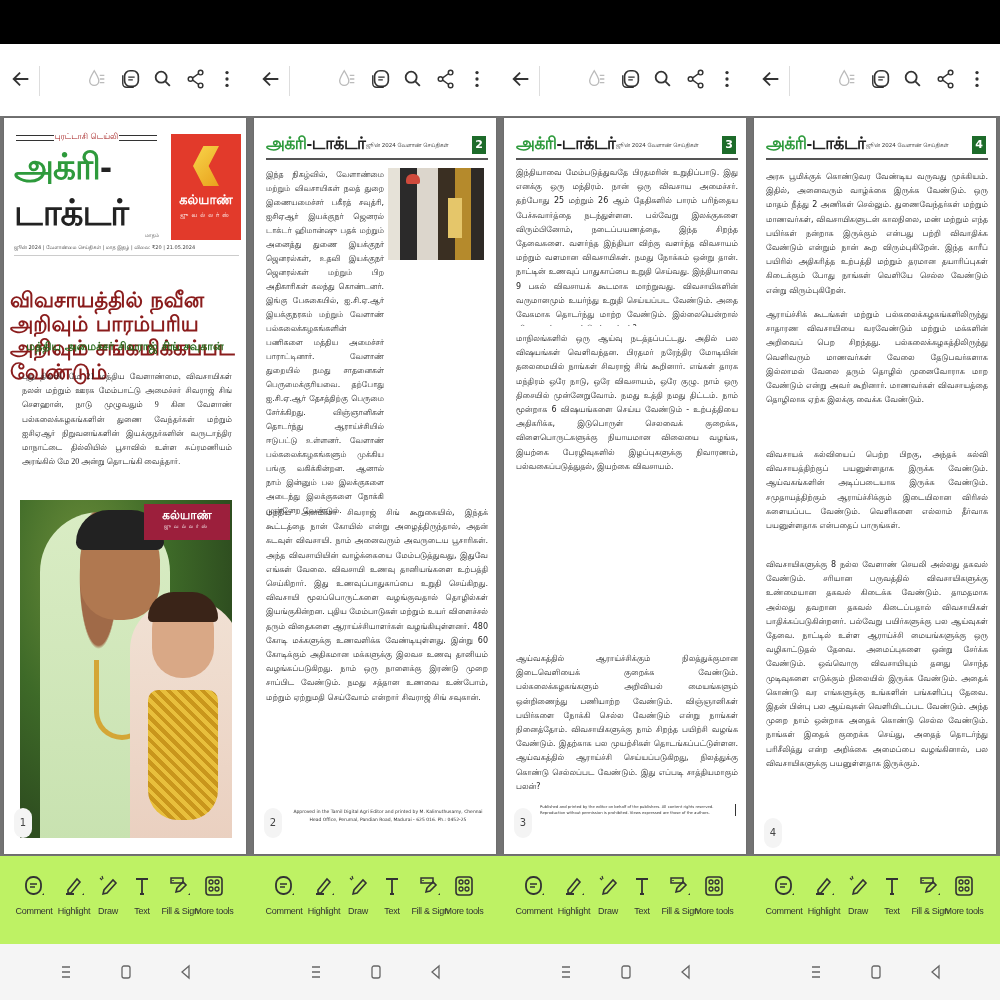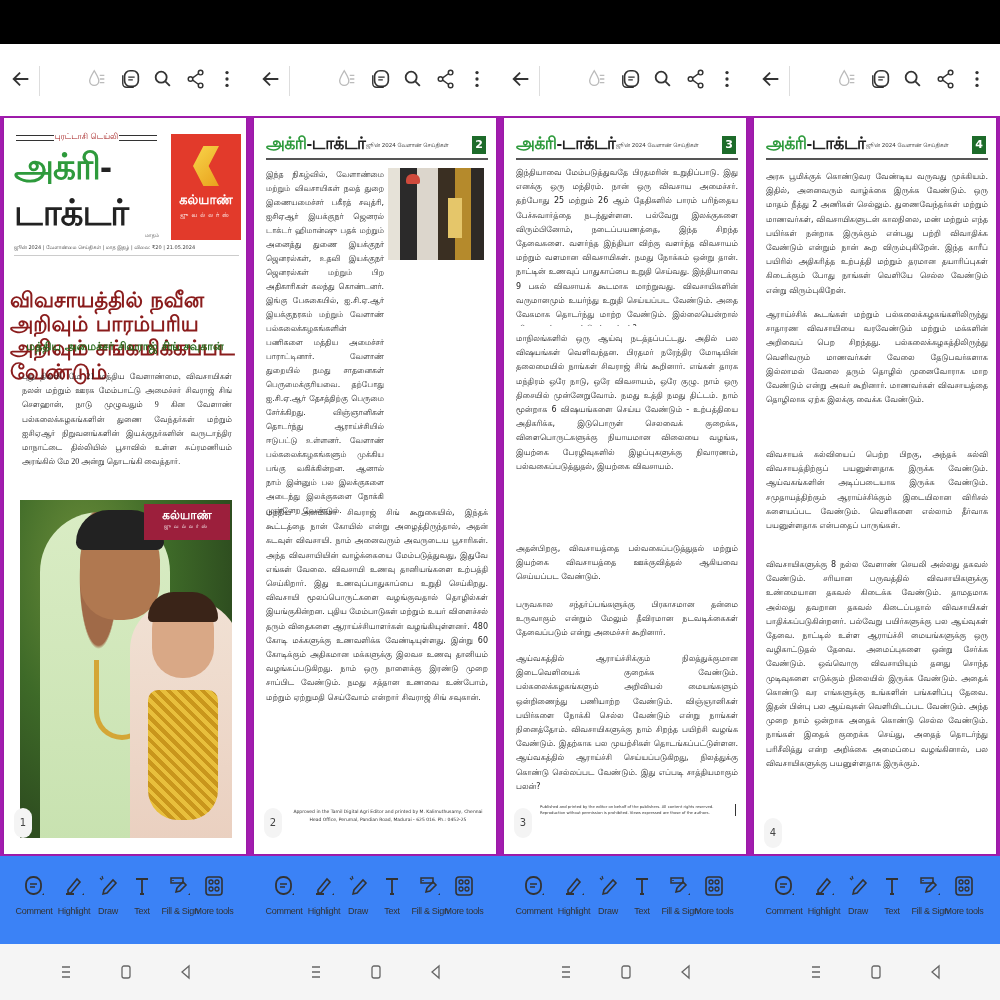--- a/index.html
+++ b/index.html
@@ -6,24 +6,24 @@
   html, body { width: 1000px; height: 1000px; overflow: hidden; background: #000; font-family: "DejaVu Sans", sans-serif; }
   .topbar-black { position: absolute; left: 0; top: 0; width: 1000px; height: 44px; background: #000; }
   .screens { position: absolute; left: 0; top: 44px; width: 1000px; height: 956px; display: flex; }
   .screen { width: 250px; height: 956px; background: #fff; position: relative; overflow: hidden; }
 
   .appbar { position: absolute; left: 0; top: 0; width: 250px; height: 72px; background: #fff; display: flex; align-items: center; }
   .appbar .back { position: absolute; left: 10px; top: 24px; width: 22px; height: 22px; }
   .appbar .divider { position: absolute; left: 39px; top: 22px; width: 1px; height: 30px; background: #ddd; }
   .appbar .ico { position: absolute; top: 24px; width: 22px; height: 22px; }
 
-  .page-area { position: absolute; left: 0; top: 72px; width: 250px; height: 740px; background: #a21caf; padding-left: 8px; }
+  .page-area { position: absolute; left: 0; top: 72px; width: 250px; height: 740px; background: #737373; padding-left: 8px; }
   .page { position: absolute; left: 4px; top: 2px; width: 242px; height: 736px; background: #fff; box-shadow: 0 0 2px rgba(0,0,0,0.15); overflow: hidden; }
 
-  .toolbar { position: absolute; left: 0; top: 812px; width: 250px; height: 88px; background: #3b82f6; }
+  .toolbar { position: absolute; left: 0; top: 812px; width: 250px; height: 88px; background: #bef264; }
   .tool { position: absolute; top: 18px; width: 40px; text-align: center; }
   .tool svg { width: 24px; height: 24px; display: block; margin: 0 auto; }
   .tool .lbl { font-size: 9px; color: #333; margin-top: 8px; white-space: nowrap; letter-spacing: -0.3px; font-family: "Liberation Sans", sans-serif; }
 
   .navbar { position: absolute; left: 0; top: 900px; width: 250px; height: 56px; background: #f5f5f5; }
   .nav { position: absolute; top: 20px; width: 16px; height: 16px; }
 
   
   .p1-top { position: absolute; left: 10px; top: 14px; width: 145px; }
   .p1-strap { font-size: 8px; color: #a21a1a; text-align: center; position: relative; height: 10px; }
@@ -349,22 +349,20 @@
 
     <div class="page-area">
       <div class="page">
         <div class="ph">
           <div class="mast"><span class="g">அக்ரி</span><span class="k">-டாக்டர்</span></div>
           <div class="meta">ஜூன் 2024 வேளாண் செய்திகள்</div>
           <div class="num">3</div>
         </div>
         <div class="pbody body-text" style="top:48px;height:160px;overflow:hidden">இந்தியாவை மேம்படுத்துவதே பிரதமரின் உறுதிப்பாடு. இது எனக்கு ஒரு மந்திரம். நான் ஒரு விவசாய அமைச்சர். தற்போது 25 மற்றும் 26 ஆம் தேதிகளில் பாரம் பரிந்தைய பேச்சுவார்த்தை நடந்துள்ளன. பல்வேறு இலக்குகளை விரும்பினோம், நடைப்பயணத்தை, இந்த சிறந்த தேவைகளை. வளர்ந்த இந்தியா விற்கு வளர்ந்த விவசாயம் மற்றும் வளமான விவசாயிகள். நமது நோக்கம் ஒன்று தான். நாட்டின் உணவுப் பாதுகாப்பை உறுதி செய்வது. இந்தியாவை 9 பகல் விவசாயக் கூடமாக மாற்றுவது. விவசாயிகளின் வருமானமும் உயர்ந்து உறுதி செய்யப்பட வேண்டும். அதை வேகமாக தொடர்ந்து மாற்ற வேண்டும். இல்லையென்றால் விவசாயத்தை யார் செய்வார்கள்?</div>
         <div class="pbody body-text" style="top:214px;height:200px;overflow:hidden">மாநிலங்களில் ஒரு ஆய்வு நடத்தப்பட்டது. அதில் பல விஷயங்கள் வெளிவந்தன. பிரதமர் நரேந்திர மோடியின் தலைமையில் நாங்கள் சிவராஜ் சிங் கூறினார். எங்கள் தாரக மந்திரம் ஒரே நாடு, ஒரே விவசாயம், ஒரே குழு. நாம் ஒரு திசையில் முன்னேறுவோம். நமது உத்தி நமது திட்டம். நாம் மூன்றாக 6 விஷயங்களை செய்ய வேண்டும் - உற்பத்தியை அதிகரிக்க, இடுபொருள் செலவைக் குறைக்க, விளைபொருட்களுக்கு நியாயமான விலையை வழங்க, இயற்கை பேரழிவுகளில் இழப்புகளுக்கு நிவாரணம், பல்வகைப்படுத்துதல், இயற்கை விவசாயம்.</div>
-        <div class="pbody body-text" style="top:424px">அதன்பிறகு, விவசாயத்தை பல்வகைப்படுத்துதல் மற்றும் இயற்கை விவசாயத்தை ஊக்குவித்தல் ஆகியவை செய்யப்பட வேண்டும்.</div>
-        <div class="pbody body-text" style="top:480px">பருவகால சந்தர்ப்பங்களுக்கு பிரகாசமான தன்மை உருவாகும் என்றும் மேலும் தீவிரமான நடவடிக்கைகள் தேவைப்படும் என்று அமைச்சர் கூறினார்.</div>
         <div class="pbody body-text" style="top:534px;height:140px;overflow:hidden">ஆய்வகத்தில் ஆராய்ச்சிக்கும் நிலத்துக்குமான இடைவெளியைக் குறைக்க வேண்டும். பல்கலைக்கழகங்களும் அறிவியல் மையங்களும் ஒன்றிணைந்து பணியாற்ற வேண்டும். விஞ்ஞானிகள் பயிர்களை நோக்கி செல்ல வேண்டும் என்று நாங்கள் நினைத்தோம். விவசாயிகளுக்கு நாம் சிறந்த பயிற்சி வழங்க வேண்டும். இதற்காக பல முயற்சிகள் தொடங்கப்பட்டுள்ளன. ஆய்வகத்தில் ஆராய்ச்சி செய்யப்படுகிறது, நிலத்துக்கு கொண்டு செல்லப்பட வேண்டும். இது எப்படி சாத்தியமாகும் பலன்?</div>
         <div class="imprint3">Published and printed by the editor on behalf of the publishers. All content rights reserved. Reproduction without permission is prohibited. Views expressed are those of the authors.</div>
         <div class="pageno">3</div>
       </div>
     </div>
 
     <div class="toolbar">
       <div class="tool" style="left:14px">
         <svg viewBox="0 0 24 24">
             <rect x="4" y="3" width="15" height="17" rx="7" stroke="#333" stroke-width="1.8" fill="none"></rect>

